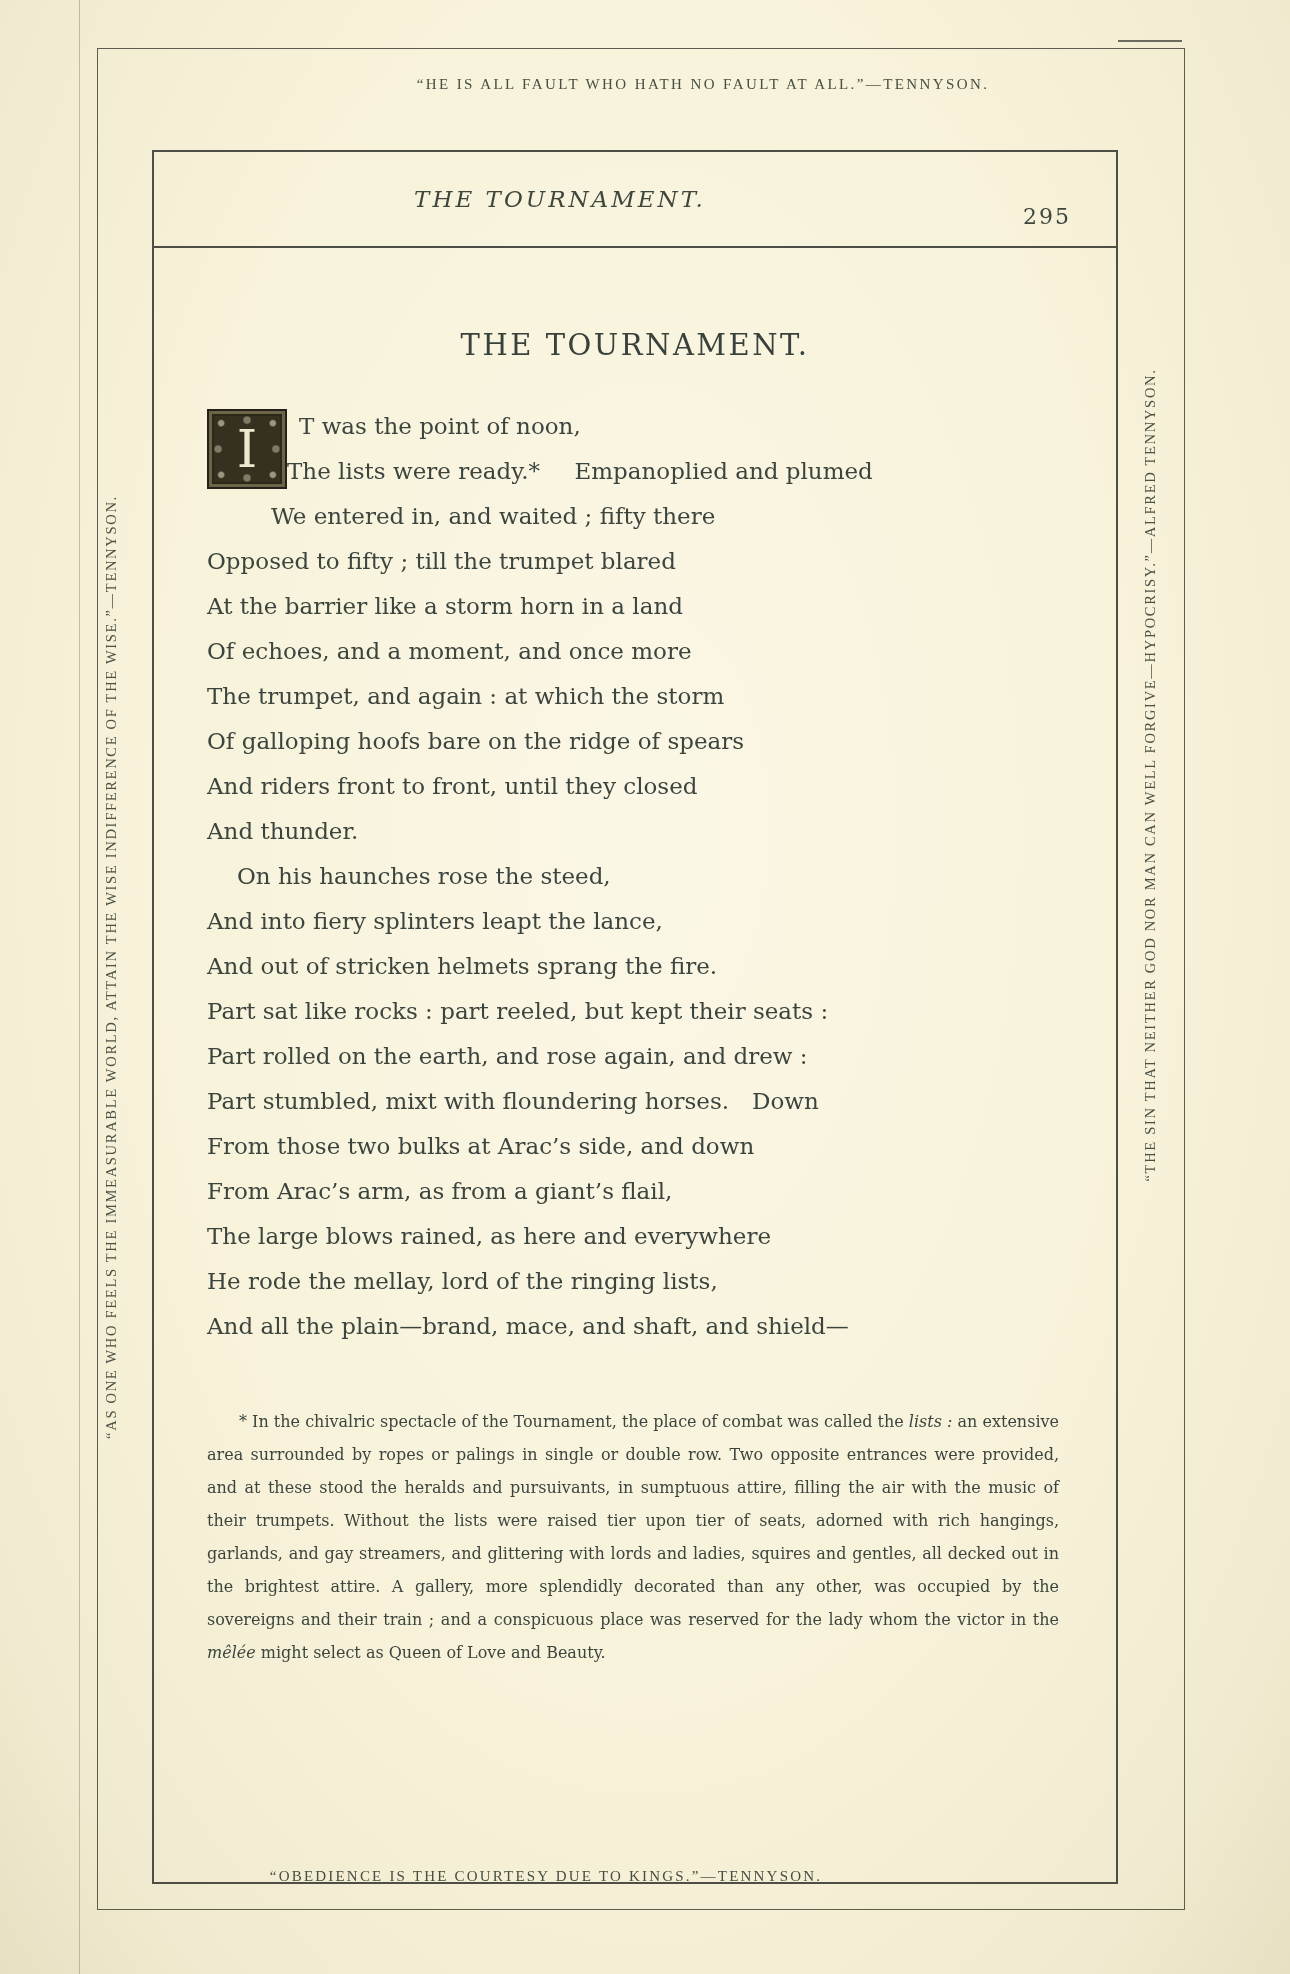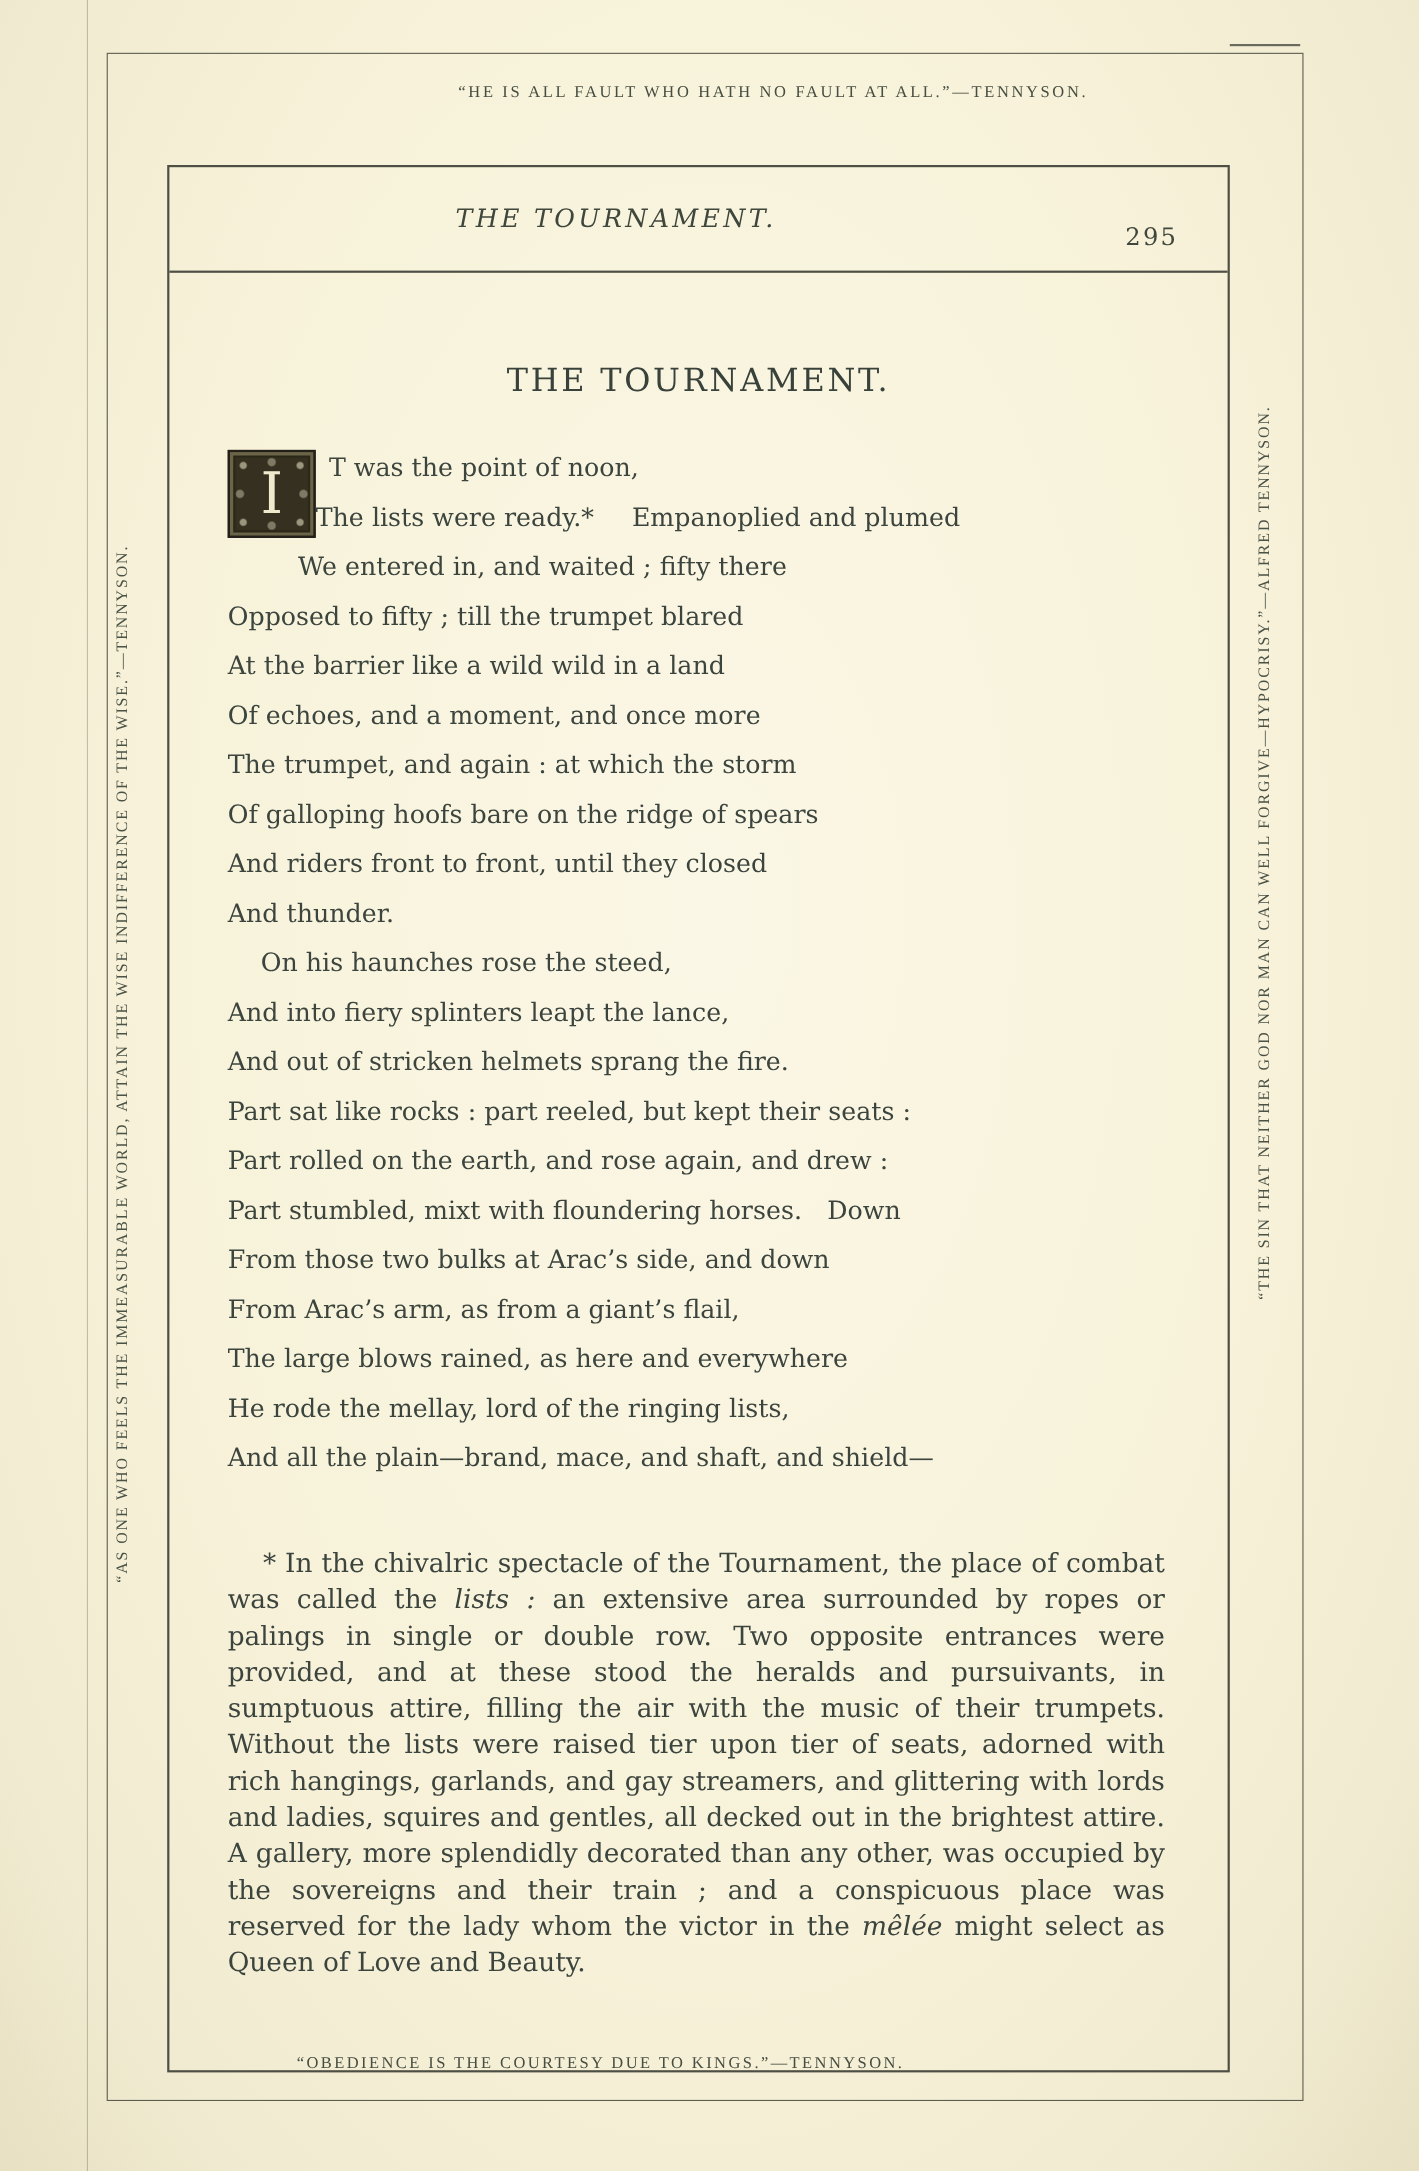--- a/index.html
+++ b/index.html
@@ -64,21 +64,21 @@
     box-shadow: inset 0 0 0 3px #6b6448, inset 0 0 0 5px #2c2818;
     color:#f0e9cd; font-size:52px; line-height:1;
     display:flex; align-items:center; justify-content:center;
   }
   .poem-line{ font-size:23px; line-height:45px; color:#3c443e; white-space:pre-wrap; }
   .ind-a{ margin-left:92px; }
   .ind-b{ margin-left:80px; }
   .ind-c{ margin-left:64px; }
   .ind-d{ margin-left:30px; }
   .footnote{
-    margin:56px 4px 0 0; font-size:24px; line-height:33px; color:#3c443e;
+    margin:56px 4px 0 0; font-size:16px; line-height:33px; color:#3c443e;
     text-align:justify; text-indent:32px;
   }
   .footnote em{ font-style:italic; }
 </style>
 </head>
 <body>
 
 <div class="page">
   <div class="page-edge-line"></div>
   <div class="outer-frame"></div>
@@ -98,21 +98,21 @@
     <div class="main">
       <h1 class="chapter-title">THE TOURNAMENT.</h1>
 
       <div class="poem">
         <div class="dropcap">I</div>
         <div class="poem-lines">
             <div class="poem-line ind-a">T was the point of noon,</div>
             <div class="poem-line ind-b">The lists were ready.*  Empanoplied and plumed</div>
             <div class="poem-line ind-c">We entered in, and waited ; fifty there</div>
             <div class="poem-line">Opposed to fifty ; till the trumpet blared</div>
-            <div class="poem-line">At the barrier like a wild wild in a land</div>
+            <div class="poem-line">At the barrier like a storm horn in a land</div>
             <div class="poem-line">Of echoes, and a moment, and once more</div>
             <div class="poem-line">The trumpet, and again : at which the storm</div>
             <div class="poem-line">Of galloping hoofs bare on the ridge of spears</div>
             <div class="poem-line">And riders front to front, until they closed</div>
             <div class="poem-line">And thunder.</div>
             <div class="poem-line ind-d">On his haunches rose the steed,</div>
             <div class="poem-line">And into fiery splinters leapt the lance,</div>
             <div class="poem-line">And out of stricken helmets sprang the fire.</div>
             <div class="poem-line">Part sat like rocks : part reeled, but kept their seats :</div>
             <div class="poem-line">Part rolled on the earth, and rose again, and drew :</div>

